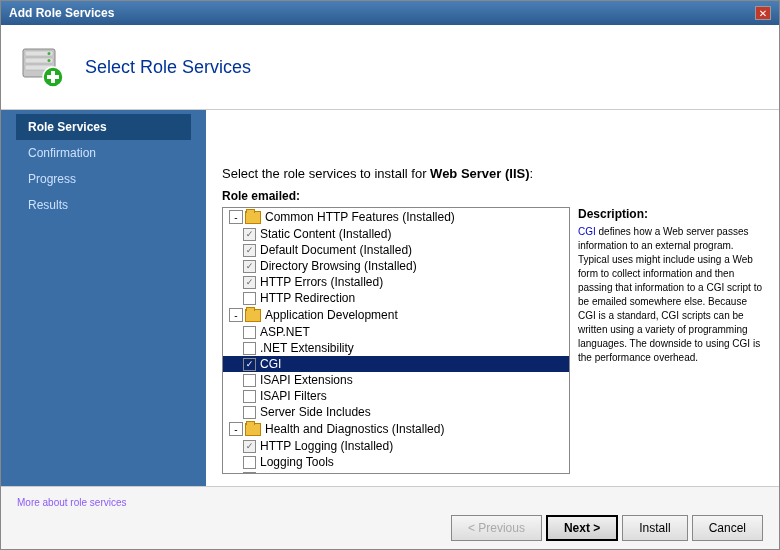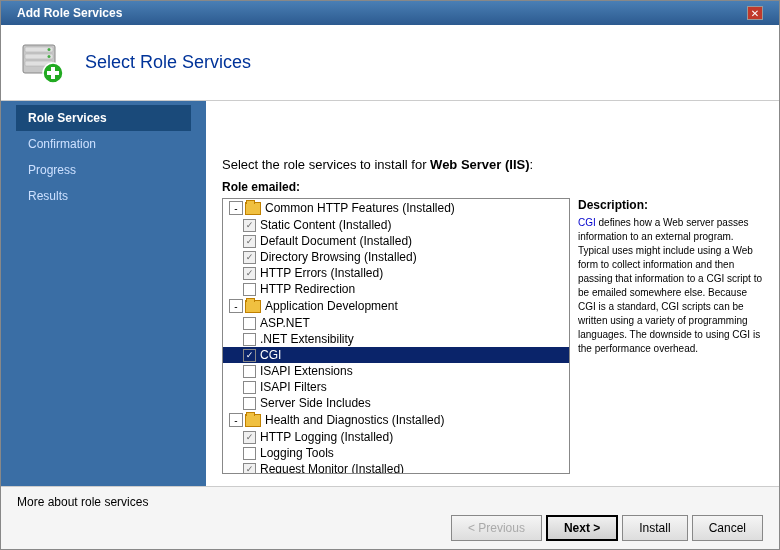--- a/index.html
+++ b/index.html
@@ -15,21 +15,21 @@
       width: 780px;
       height: 550px;
       border: 1px solid #888;
       background: #fff;
       display: flex;
       flex-direction: column;
     }
     .title-bar {
       background: linear-gradient(to bottom, #4a7fb5, #2c5a8f);
       color: white;
-      padding: 4px 16px;
+      padding: 4px 8px;
       display: flex;
       align-items: center;
       justify-content: space-between;
       height: 24px;
       flex-shrink: 0;
     }
     .title-bar-text {
       font-size: 12px;
       font-weight: bold;
     }
@@ -45,21 +45,21 @@
       justify-content: center;
       cursor: pointer;
     }
     .header {
       background: white;
       padding: 12px 16px;
       display: flex;
       align-items: center;
       border-bottom: 1px solid #ccc;
       flex-shrink: 0;
-      height: 76px;
+      height: 85px;
     }
     .header-icon {
       width: 52px;
       height: 52px;
       margin-right: 16px;
       flex-shrink: 0;
       position: relative;
     }
     .header-title {
       font-size: 18px;
@@ -223,22 +223,22 @@
     .bottom-bar {
       border-top: 1px solid #ccc;
       padding: 8px 16px;
       display: flex;
       flex-direction: column;
       gap: 6px;
       flex-shrink: 0;
       background: #f5f5f5;
     }
     .bottom-link a {
-      color: #000000;
-      font-size: 12px;
+      color: #8b5cf6;
+      font-size: 10px;
       text-decoration: none;
     }
     .button-row {
       display: flex;
       justify-content: flex-end;
       gap: 4px;
     }
     .btn {
       padding: 4px 16px;
       font-size: 12px;

